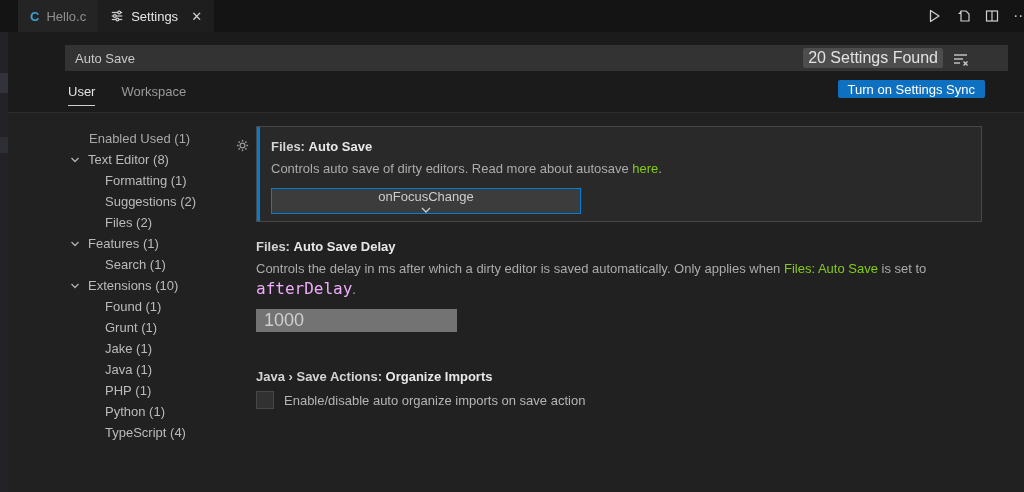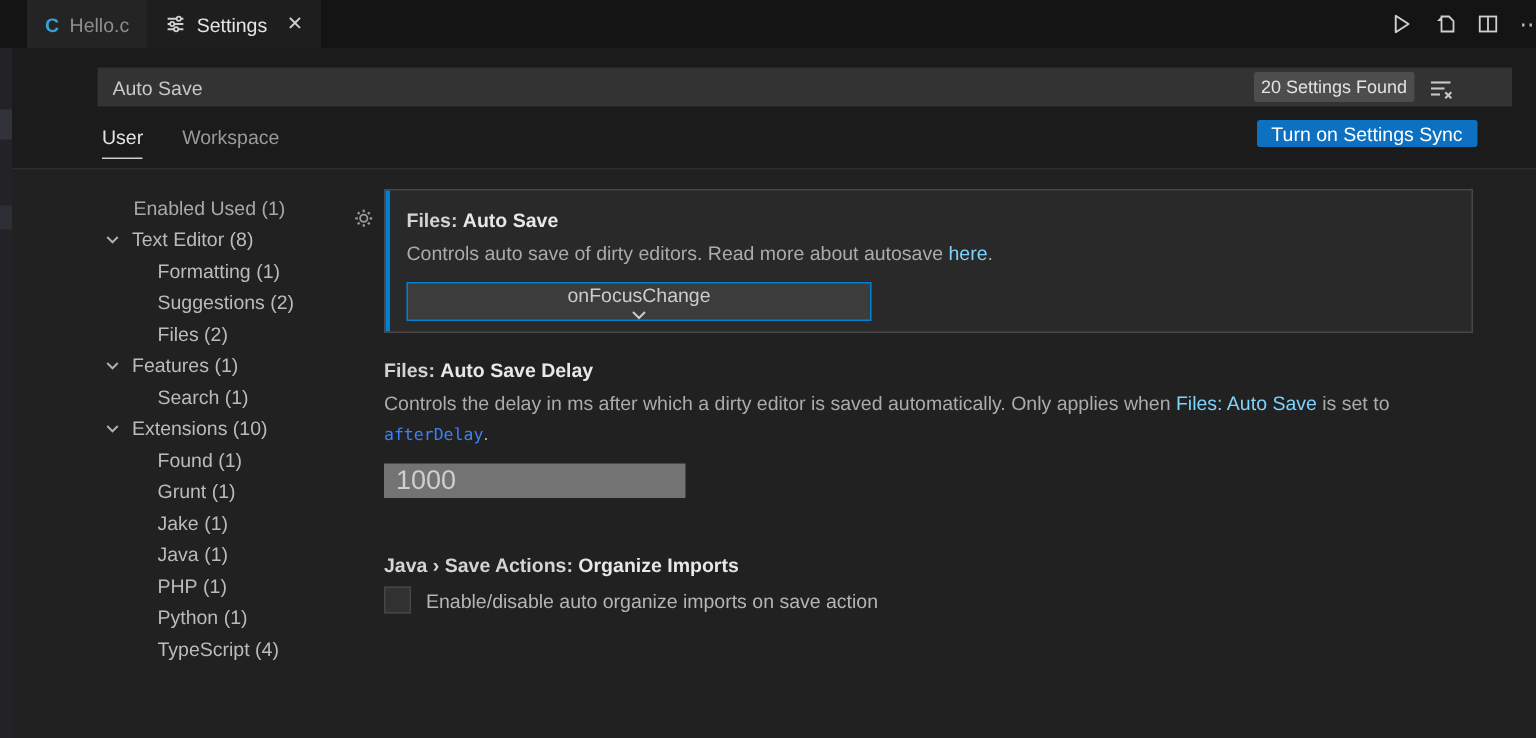--- a/index.html
+++ b/index.html
@@ -23,21 +23,21 @@
 
   
   .left-strip { position:absolute; left:0; top:32px; bottom:0; width:8px; background:#232327; z-index:4; }
   .left-strip .notch1 { position:absolute; top:41px; left:0; width:8px; height:20px; background:#32323a; }
   .left-strip .notch2 { position:absolute; top:105px; left:0; width:8px; height:16px; background:#2e2e35; }
 
   
   .settings-header { position:absolute; top:32px; left:0; right:0; height:81px; background:#1b1b1b; border-bottom:1px solid #2d2d2d; z-index:3; }
   .search-wrap { position:absolute; left:65px; top:13px; width:943px; height:26px; background:#333333; }
   .search-input { width:100%; height:100%; background:transparent; border:none; outline:none; color:#c8c8c8; font-family:inherit; font-size:13px; padding:0 10px; }
-  .results-badge { position:absolute; right:65px; top:3px; height:20px; line-height:20px; padding:0 5px; background:#4d4d4d; color:#e2e2e2; font-size:12px; border-radius:2px; }
+  .results-badge { position:absolute; right:65px; top:3px; height:20px; line-height:20px; padding:0 5px; background:#4d4d4d; color:#e2e2e2; font-size:16px; border-radius:2px; }
   .filter-btn { position:absolute; right:38px; top:5px; width:18px; height:18px; cursor:pointer; }
   .scope-tabs { position:absolute; left:68px; top:52px; display:flex; gap:26px; }
   .scope-tab { padding-bottom:6px; cursor:pointer; }
   .scope-tab.active { color:#e3e3e3; border-bottom:1px solid #cfcfcf; }
   .scope-tab.inactive { color:#9a9a9a; }
   .sync-btn { position:absolute; right:39px; top:48px; height:18px; padding:0 10px; background:#0e70c0; color:#ffffff; border:none; font-family:inherit; font-size:13px; border-radius:2px; cursor:pointer; }
 
   
   .toc { position:absolute; left:60px; top:128px; width:196px; color:#bbbbbb; }
   .toc-row { position:relative; height:21px; line-height:21px; cursor:pointer; white-space:nowrap; }
@@ -45,22 +45,22 @@
   .toc-row.lvl1 { padding-left:45px; }
   .toc-row.first { padding-left:29px; color:#a8a8a8; }
   .toc-chevron { position:absolute; left:10px; top:6px; }
 
   
   .settings-list { position:absolute; left:256px; top:126px; width:726px; }
   .setting-title { white-space:nowrap; }
   .setting-cat { font-weight:600; color:#d4d4d4; }
   .setting-name { font-weight:700; color:#e8e8e8; }
   .setting-desc { color:#ababab; line-height:20px; margin-top:5px; }
-  .link { color:#7dd3fc; cursor:pointer;margin-top:38px; }
-  .code { font-family:"DejaVu Sans Mono","Liberation Mono",monospace; color:#3b82f6; font-size:11px; }
+  .link { color:#84cc16; cursor:pointer;margin-top:38px; }
+  .code { font-family:"DejaVu Sans Mono","Liberation Mono",monospace; color:#f0abfc; font-size:16px; }
 
   .setting-panel { position:relative; height:96px; background:#292929; border:1px solid #474747; padding:12px 14px; }
   .setting-panel::before { content:""; position:absolute; left:0; top:0; bottom:0; width:3px; background:#007fd4; }
   .panel-gear { position:absolute; left:-22px; top:11px; cursor:pointer; }
 
   .select-box { margin-top:9px; width:310px; height:26px; background:#3c3c3c; border:1px solid #007fd4; display:flex; align-items:center; justify-content:space-between; padding:0 9px; color:#cccccc; cursor:pointer;flex-direction:column; }
 
   .setting-block2 { margin-top:17px; width:700px; }
   .text-input { margin-top:9px; width:201px; height:23px; background:#737373; border:none; outline:none; color:#cfcfcf; font-family:inherit; font-size:18px; padding:0 8px; display:block; }
 

